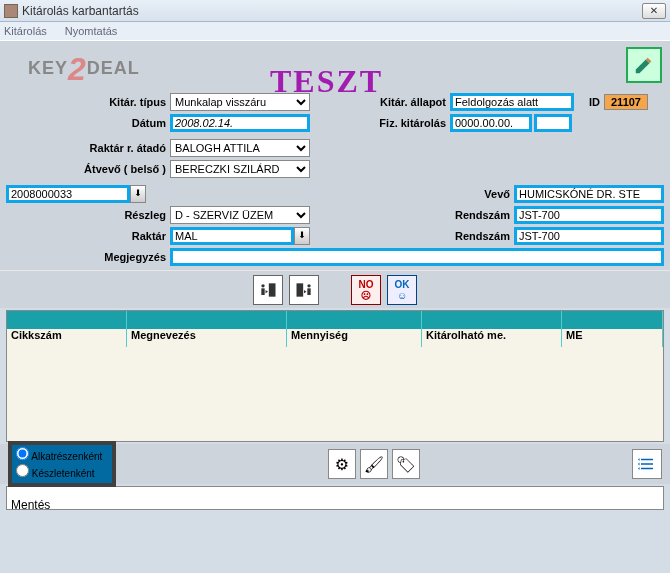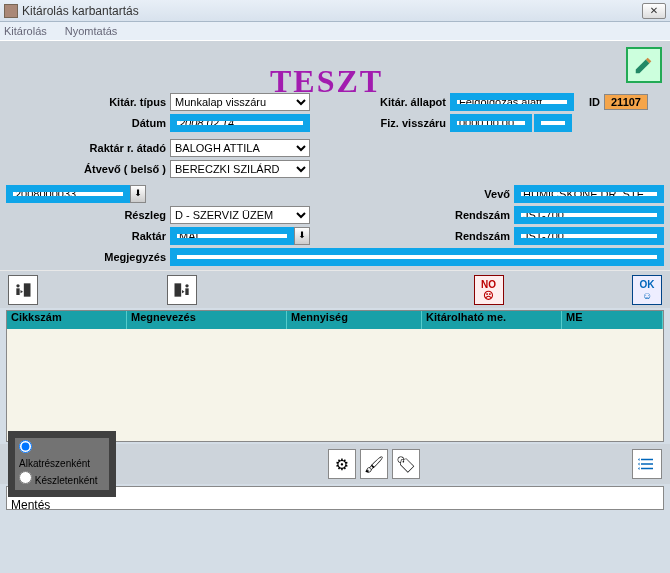--- a/index.html
+++ b/index.html
@@ -17,39 +17,39 @@
 .logo-key2deal { position: absolute; left: 28px; top: 10px; font-size: 18px; font-weight: bold; color: #888; letter-spacing: 1px; }
 .logo-key2deal .two { font-size: 32px; color: #d88; font-style: italic; font-weight: bold; vertical-align: middle; }
 .logo-teszt { position: absolute; left: 270px; top: 22px; font-size: 32px; font-family: "Times New Roman", serif; color: #a21caf; letter-spacing: 2px; font-weight: bold; }
 .edit-btn { position: absolute; right: 8px; top: 6px; width: 36px; height: 36px; border: 2px solid #2a5; background: #cfd; display: flex; align-items: center; justify-content: center; cursor: pointer; }
 
 .form-area { background: #cdd4db; padding: 4px 6px 2px 6px; font-size: 11px; }
 .form-row { display: flex; align-items: center; height: 20px; margin-bottom: 1px; }
 .lbl { text-align: right; font-weight: bold; padding-right: 4px; white-space: nowrap; }
 .lbl.w1 { width: 164px; }
 .lbl.w2 { width: 110px; }
-.fld { height: 18px; border: 7px solid #0ea5e9; background: #fff; font-size: 11px; padding: 1px 2px; }
+.fld { height: 18px; border: 3px solid #0ea5e9; background: #fff; font-size: 11px; padding: 1px 2px; }
 .sel { height: 18px; border: 1px solid #888; background: #fff; font-size: 11px; }
 .id-box { background: #f5a54a; border: 1px solid #888; padding: 1px 6px; font-weight: bold; }
 .dd-btn { width: 16px; height: 18px; border: 1px solid #888; background: linear-gradient(#fff,#ccc); font-size: 9px; text-align: center; line-height: 14px; cursor: pointer; }
 
 .gap { height: 4px; }
 
-.btn-row { background: #cdd4db; height: 38px; display: flex; align-items: center; justify-content: space-between; padding: 16px 8px; gap: 6px; border-top: 1px solid #e8e8e8; }
+.btn-row { background: #cdd4db; height: 38px; display: flex; align-items: center; justify-content: center; padding: 16px 8px; gap: 6px; border-top: 1px solid #e8e8e8; }
 .icon-btn { width: 30px; height: 30px; border: 1px solid #666; background: #fff; display: flex; align-items: center; justify-content: center; font-size: 16px; cursor: pointer; }
 .no-btn { width: 30px; height: 30px; border: 1px solid #800; background: #fee; color: #b00; font-weight: bold; font-size: 10px; display: flex; flex-direction: column; align-items: center; justify-content: center; cursor: pointer; }
 .ok-btn { width: 30px; height: 30px; border: 1px solid #048; background: #eef; color: #06b; font-weight: bold; font-size: 10px; display: flex; flex-direction: column; align-items: center; justify-content: center; cursor: pointer; }
 
 .grid-wrap { border: 1px solid #888; margin: 2px 6px; background: #f6f4e9; }
 .grid-head { display: flex; background: #19a0a8; color: #000; font-size: 11px; font-weight: bold; height: 18px; }
-.grid-head > div { border-right: 1px solid #5cc; padding: 0 4px; }
+.grid-head > div { border-right: 1px solid #5cc; padding: 18px 4px; }
 .grid-body { height: 112px; background: #f6f4e9; }
 
 .bottom-bar { background: #cdd4db; display: flex; align-items: center; padding: 2px 8px; height: 40px; }
-.radio-box { border: 7px solid #404040; background: #737373; width: 108px; padding: 2px 4px; font-size: 10px; }
+.radio-box { border: 4px solid #404040; background: #0369a1; width: 108px; padding: 2px 4px; font-size: 10px; }
 .radio-box label { display: block; line-height: 14px; }
 .center-btns { flex: 1; display: flex; justify-content: center; gap: 4px; }
 .small-icon-btn { width: 28px; height: 30px; border: 1px solid #888; background: #fff; display: flex; align-items: center; justify-content: center; font-size: 16px; cursor: pointer; }
 .right-btn { width: 30px; height: 30px; border: 1px solid #888; background: #fff; display: flex; align-items: center; justify-content: center; cursor: pointer; }
 
 .status { margin: 2px 6px; border: 1px solid #888; background: #fff; font-size: 12px; padding: 11px 4px; height: 20px; }
 </style>
 </head>
 <body>
 
@@ -58,20 +58,23 @@
   <span class="title-text">Kitárolás karbantartás</span>
   <span class="close-btn">✕</span>
 </div>
 
 <div class="menubar">
   <span>Kitárolás</span>
   <span>Nyomtatás</span>
 </div>
 
 <div class="logo-row">
+  <div class="logo-key2deal">
+    <span>KEY</span><span class="two">2</span><span>DEAL</span>
+  </div>
   <div class="logo-teszt">TESZT</div>
   <div class="edit-btn">
     <svg width="22" height="22" viewBox="0 0 24 24">
         <path fill="#286" d="M3 17l11-11 4 4-11 11H3v-4z"></path>
         <path fill="#c84" d="M14 6l4 4 2-2-4-4z"></path>
       </svg>
   </div>
 </div>
 
 <div class="form-area">
@@ -82,21 +85,21 @@
     <span class="lbl w2">Kitár. állapot</span>
     <input class="fld" style="width: 124px;" value="Feldolgozás alatt">
     <span style="width:12px"></span>
     <span class="lbl" style="width:18px">ID</span>
     <span class="id-box">21107</span>
   </div>
   <div class="form-row">
     <span class="lbl w1">Dátum</span>
     <input class="fld" style="width: 140px; font-style: italic;" value="2008.02.14.">
     <span style="width:30px"></span>
-    <span class="lbl w2">Fiz. visszáru</span>
+    <span class="lbl w2">Fiz. kitárolás</span>
     <input class="fld" style="width: 82px;" value="0000.00.00.">
     <input class="fld" style="width: 38px; margin-left: 2px;">
   </div>
   <div class="gap"></div>
   <div class="form-row">
     <span class="lbl w1">Raktár r. átadó</span>
     <select class="sel" style="width:140px"><option>BALOGH ATTILA</option></select>
   </div>
   <div class="form-row">
     <span class="lbl w1">Átvevő ( belső )</span>

